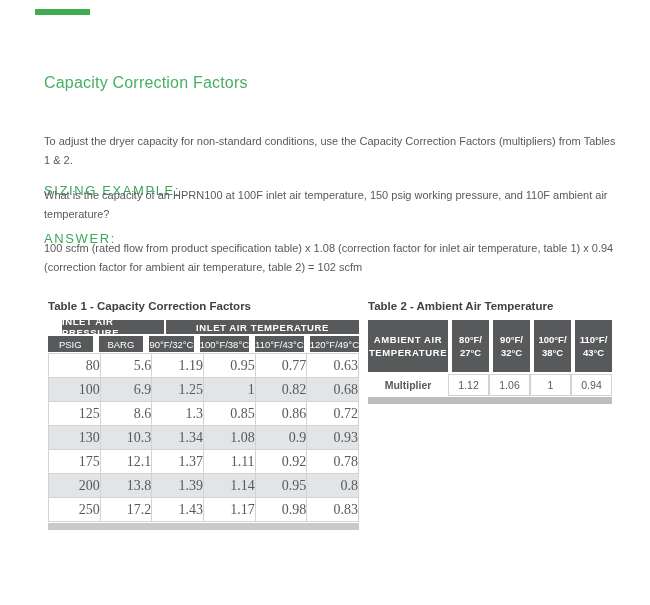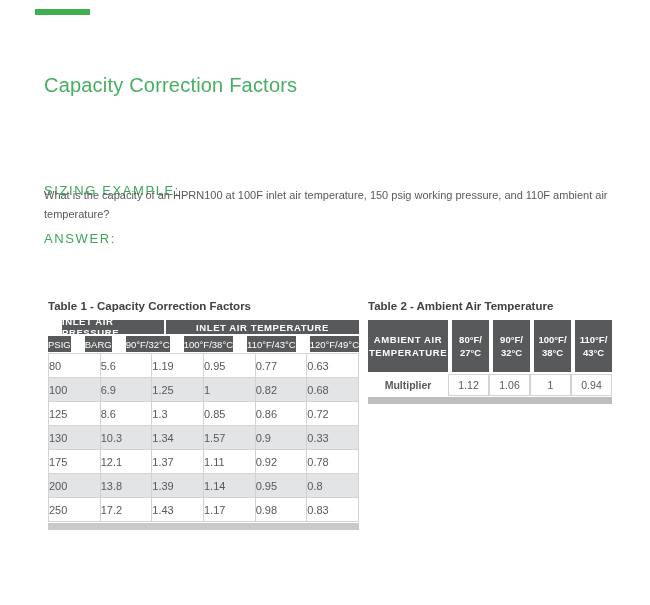--- a/index.html
+++ b/index.html
@@ -14,21 +14,21 @@
   }
   .accent-bar {
     position: absolute;
     left: 35px; top: 9px;
     width: 55px; height: 6px;
     background: #3FAE4E;
   }
   .page-title {
     position: absolute;
     left: 44px; top: 74px;
-    font-size: 20px;
+    font-size: 16px;
     font-weight: 400;
     color: #47AF63;
     letter-spacing: 0.2px;
   }
   .body-text {
     position: absolute;
     left: 44px;
     font-size: 11px;
     color: #58595B;
     line-height: 19px;
@@ -65,37 +65,38 @@
   
   .t1-head-row1 { display: flex; gap: 2px; margin-bottom: 2px; padding-left: 14px; }
   .t1-head-row1 .hcell {
     background: #58595B; color: #ffffff;
     font-size: 9.5px; font-weight: bold; letter-spacing: 0.6px;
     height: 14px; display: flex; align-items: center; justify-content: center;
   }
   .t1-group-pressure { width: 102px; }
   .t1-group-temp { flex: 1; }
 
-  .t1-head-row2 { display: flex; gap: 14px; margin-bottom: 1px; }
+  .t1-head-row2 { display: flex; gap: 6px; margin-bottom: 1px; }
   .t1-head-row2 .hcell {
     background: #58595B; color: #ffffff;
     font-size: 9.5px; font-weight: 400;
     height: 16px; display: flex; align-items: center; justify-content: center;
     flex: 1;
   }
 
   table.grid { border-collapse: collapse; width: 100%; }
   table.grid td {
     border: 1px solid #D1D3D4;
     height: 24px;
-    text-align: left;
+    text-align: right;
     vertical-align: middle;
-    font-size: 11px;
+    font-size: 14px;
     color: #58595B;
     width: 16.66%;
+    font-family: Liberation Serif, serif;
   }
   table.grid tr.alt td { background: #E3E4E5; }
   .t1-footer-strip { height: 7px; background: #C8C9CB; margin-top: 1px; }
 
   
   .t2-head { display: flex; gap: 4px; }
   .t2-head .hcell {
     background: #58595B; color: #ffffff;
     font-weight: bold;
     height: 52px;
@@ -125,25 +126,27 @@
 </style>
 </head>
 <body>
 
 <div class="page">
 
   <div class="accent-bar"></div>
 
   <h1 class="page-title">Capacity Correction Factors</h1>
 
+  <p class="body-text intro">To adjust the dryer capacity for non-standard conditions, use the Capacity Correction Factors (multipliers) from Tables 1 &amp; 2.</p>
 
   <div class="green-heading sizing-heading">SIZING EXAMPLE:</div>
   <p class="body-text sizing-body">What is the capacity of an HPRN100 at 100F inlet air temperature, 150 psig working pressure, and 110F ambient air temperature?</p>
 
   <div class="green-heading answer-heading">ANSWER:</div>
+  <p class="body-text answer-body">100 scfm (rated flow from product specification table) x 1.08 (correction factor for inlet air temperature, table 1) x 0.94 (correction factor for ambient air temperature, table 2) = 102 scfm</p>
 
   <div class="tables-row">
 
     <div class="table-block t1">
       <div class="table-caption">Table 1 - Capacity Correction Factors</div>
 
       <div class="t1-head-row1">
         <div class="hcell t1-group-pressure">INLET AIR PRESSURE</div>
         <div class="hcell t1-group-temp">INLET AIR TEMPERATURE</div>
       </div>
@@ -180,23 +183,23 @@
             <td>8.6</td>
             <td>1.3</td>
             <td>0.85</td>
             <td>0.86</td>
             <td>0.72</td>
           </tr>
           <tr class="alt">
             <td>130</td>
             <td>10.3</td>
             <td>1.34</td>
-            <td>1.57</td>
+            <td>1.08</td>
             <td>0.9</td>
-            <td>0.33</td>
+            <td>0.93</td>
           </tr>
           <tr>
             <td>175</td>
             <td>12.1</td>
             <td>1.37</td>
             <td>1.11</td>
             <td>0.92</td>
             <td>0.78</td>
           </tr>
           <tr class="alt">

